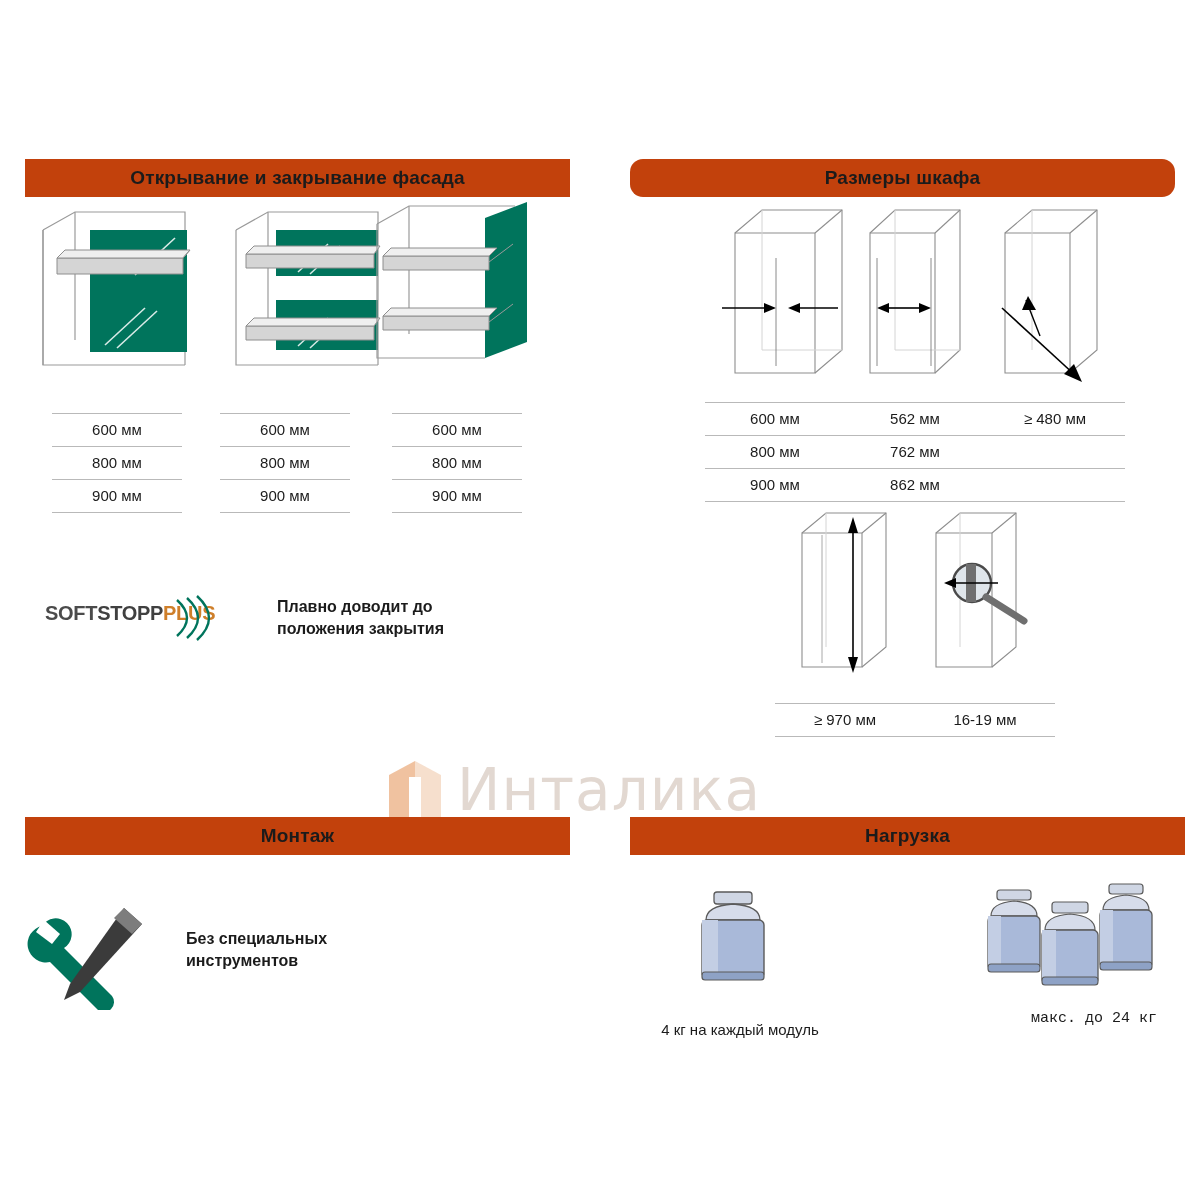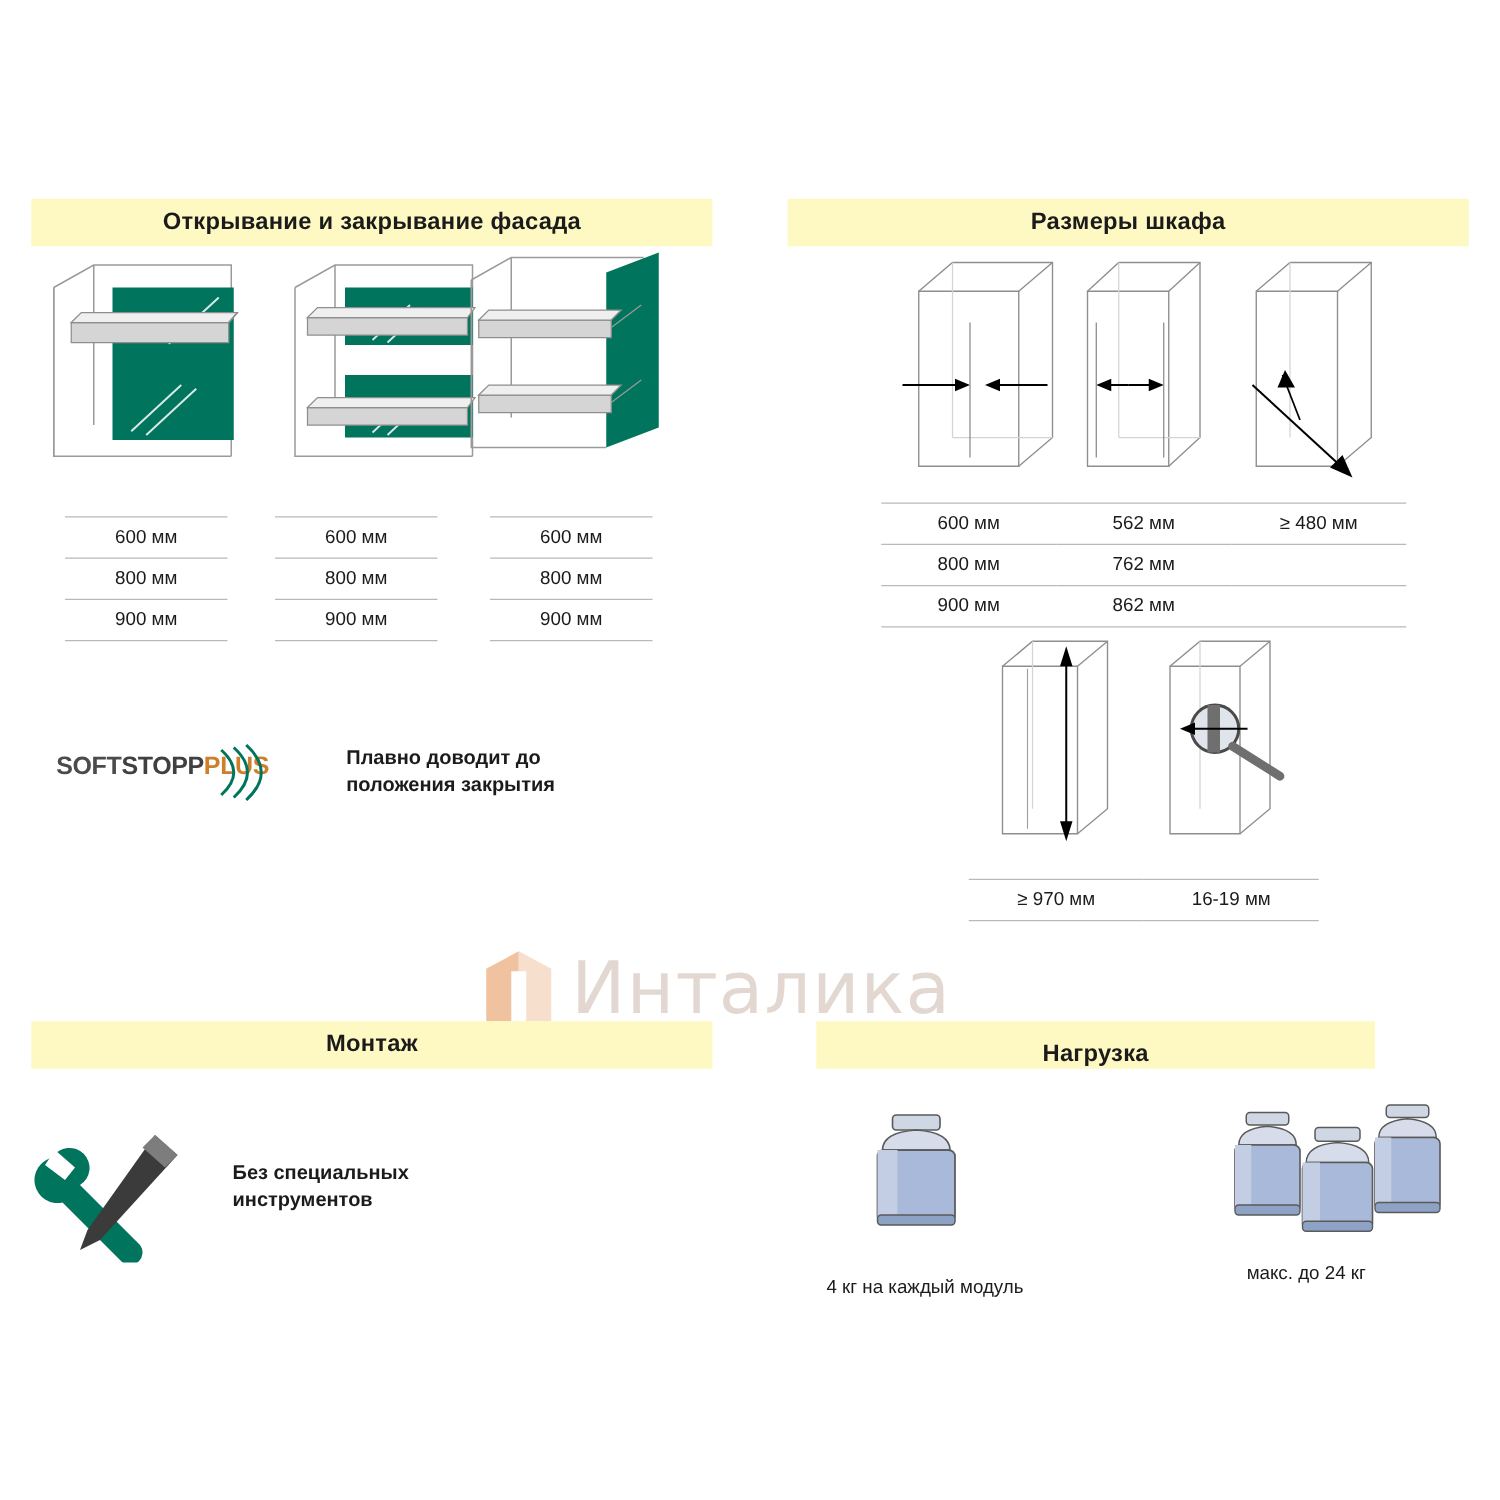--- a/index.html
+++ b/index.html
@@ -11,36 +11,36 @@
     width: 1200px;
     height: 1200px;
     position: relative;
     font-family: "Liberation Sans", sans-serif;
     color: #231f20;
     overflow: hidden;
   }
 
   .panel-header {
     position: absolute;
-    background: #fef9c3;
+    background: #c2410c;
     color: #1b1b1b;
     font-weight: bold;
     font-size: 19px;
     letter-spacing: 0.2px;
     display: flex;
     align-items: center;
     justify-content: center;
     height: 38px;
   }
 
   
   #sec-facade-header { left: 25px;  top: 159px; width: 545px; }
-  #sec-dims-header   { left: 630px; top: 159px; width: 545px; }
+  #sec-dims-header   { left: 630px; top: 159px; width: 545px; border-radius: 13px; }
   #sec-mount-header  { left: 25px;  top: 817px; width: 545px; }
-  #sec-load-header   { left: 653px; top: 817px; width: 447px; align-items: flex-end; }
+  #sec-load-header   { left: 630px; top: 817px; width: 555px; }
 
   .fig { position: absolute; }
 
   
   .size-table {
     position: absolute;
     width: 130px;
   }
   .size-table .row {
     height: 32px;
@@ -369,13 +369,13 @@
 
     <rect x="67" y="30" width="36" height="11" rx="3" fill="#cfd6e4" stroke="#5a5a5a" stroke-width="1.2"></rect>
     <path d="M60 58 q0 -14 25 -16 q25 2 25 16 z" fill="#d6dcea" stroke="#5a5a5a" stroke-width="1.2"></path>
     <rect x="57" y="58" width="56" height="54" rx="5" fill="#a9b9d9" stroke="#5a5a5a" stroke-width="1.3"></rect>
     <rect x="57" y="58" width="14" height="54" fill="#c3cee4"></rect>
     <rect x="57" y="105" width="56" height="8" rx="3" fill="#8ea2c6" stroke="#5a5a5a" stroke-width="1.1"></rect>
   </svg>
 </div>
 
 <div class="caption" style="left:640px; top:1010px; width:200px;margin-top:11px;">4 кг на каждый модуль</div>
-<div class="caption" style="left:945px; top:1010px; width:200px;">макс. до 24 кг</div>
+<div class="caption" style="left:994px; top:1010px; width:200px;font-family:Liberation Mono, monospace;">макс. до 24 кг</div>
 
 </body></html>

